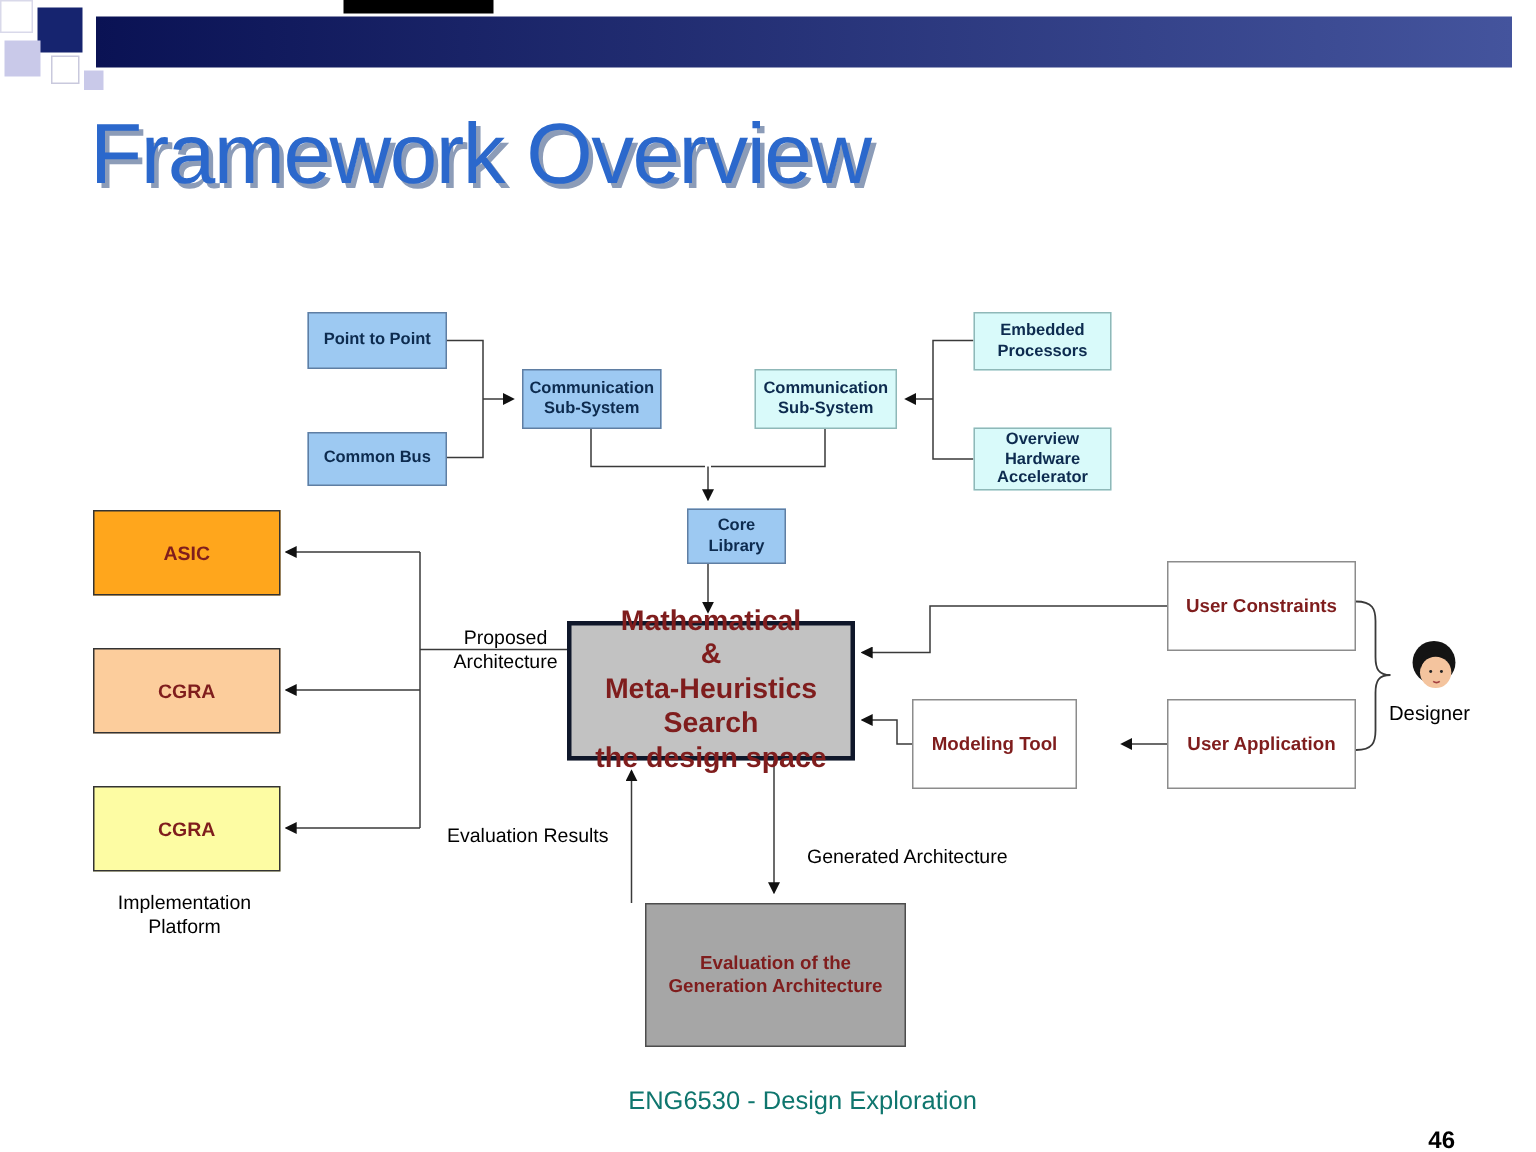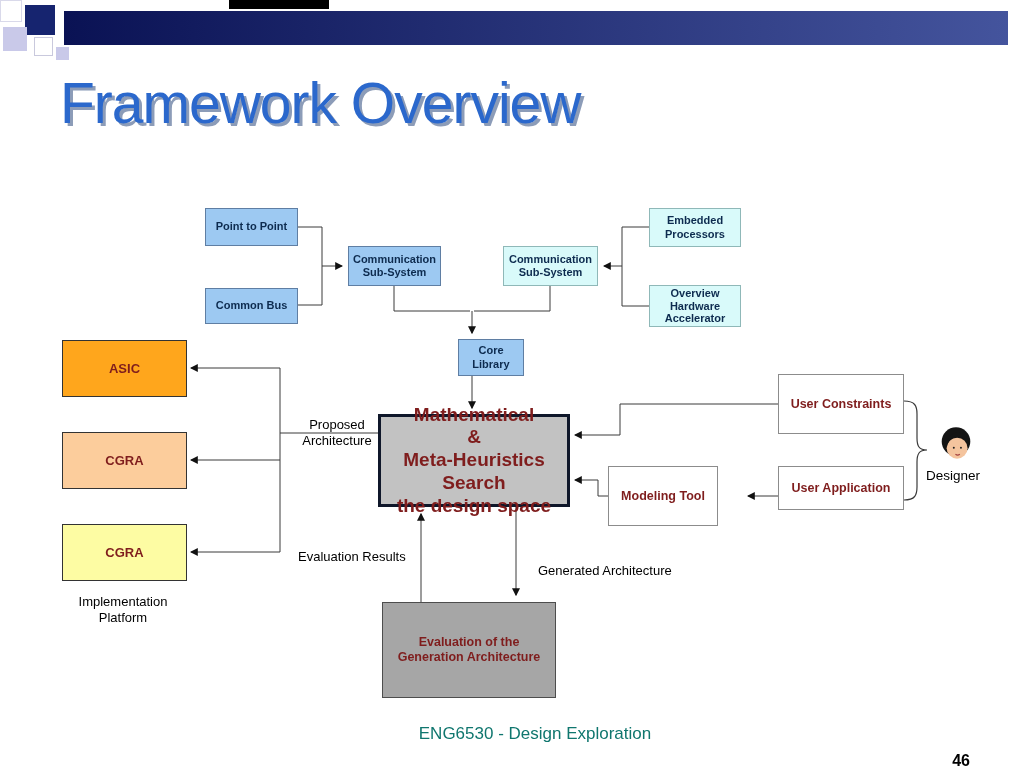--- a/index.html
+++ b/index.html
@@ -22,21 +22,21 @@
   .title { position:absolute; left:60px; top:70px; font-size:57px; font-weight:normal;
            letter-spacing:-1px; color:#2B68CC; text-shadow:3px 3px 0 #8C9CB8; white-space:nowrap; }
 
   
   .box { position:absolute; display:flex; align-items:center; justify-content:center;
          text-align:center; white-space:pre-line; font-weight:bold; line-height:1.2;
          font-size:11px; color:#7f1d1d; }
   .b-blue   { background:#9DC9F2; border:1px solid #5f7ea3; color:#0D2B4F; }
   .b-cyan   { background:#D9FAFA; border:1px solid #8fb8b8; color:#0D2B4F; }
   .b-gray   { background:#C2C2C2; border:3px solid #0f172a; font-size:19px; }
-  .b-dgray  { background:#A6A6A6; border:1px solid #4d4d4d; font-size:12.5px; }
+  .b-dgray  { background:#A6A6A6; border:1px solid #4d4d4d; font-size:12.5px;margin-left:48px; }
   .b-white  { background:#fff;    border:1px solid #8c8c8c; font-size:12.5px; }
   .b-orange { background:#FFA61C; border:1px solid #333; font-size:13px; }
   .b-peach  { background:#FCCD9C; border:1px solid #333; font-size:13px; }
   .b-yellow { background:#FDFCA3; border:1px solid #333; font-size:13px; }
 
   
   .lbl { position:absolute; font-weight:normal; font-size:13px; color:#000;
          white-space:pre-line; line-height:1.25; }
   .lbl-center { text-align:center; }
   .lbl-designer { font-weight:normal; font-size:13.5px; white-space:nowrap; }
@@ -114,21 +114,21 @@
 &amp;
 Meta-Heuristics Search
 the design space</div>
 
   <div class="box b-orange" style="left:62px;top:340px;width:125px;height:57px">ASIC</div>
   <div class="box b-peach" style="left:62px;top:432px;width:125px;height:57px">CGRA</div>
   <div class="box b-yellow" style="left:62px;top:524px;width:125px;height:57px">CGRA</div>
 
   <div class="box b-white" style="left:778px;top:374px;width:126px;height:60px">User Constraints</div>
   <div class="box b-white" style="left:608px;top:466px;width:110px;height:60px">Modeling Tool</div>
-  <div class="box b-white" style="left:778px;top:466px;width:126px;height:44px">User Application</div>
+  <div class="box b-white" style="left:778px;top:466px;width:126px;height:60px">User Application</div>
 
   <div class="box b-dgray" style="left:382px;top:602px;width:174px;height:96px">Evaluation of the
 Generation Architecture</div>
 
   <div class="lbl lbl-center" style="left:296px;top:417px;width:82px">Proposed
 Architecture</div>
   <div class="lbl" style="left:298px;top:549px;white-space:nowrap">Evaluation Results</div>
   <div class="lbl" style="left:538px;top:563px;white-space:nowrap">Generated Architecture</div>
   <div class="lbl lbl-center" style="left:58px;top:594px;width:130px">Implementation
 Platform</div>

